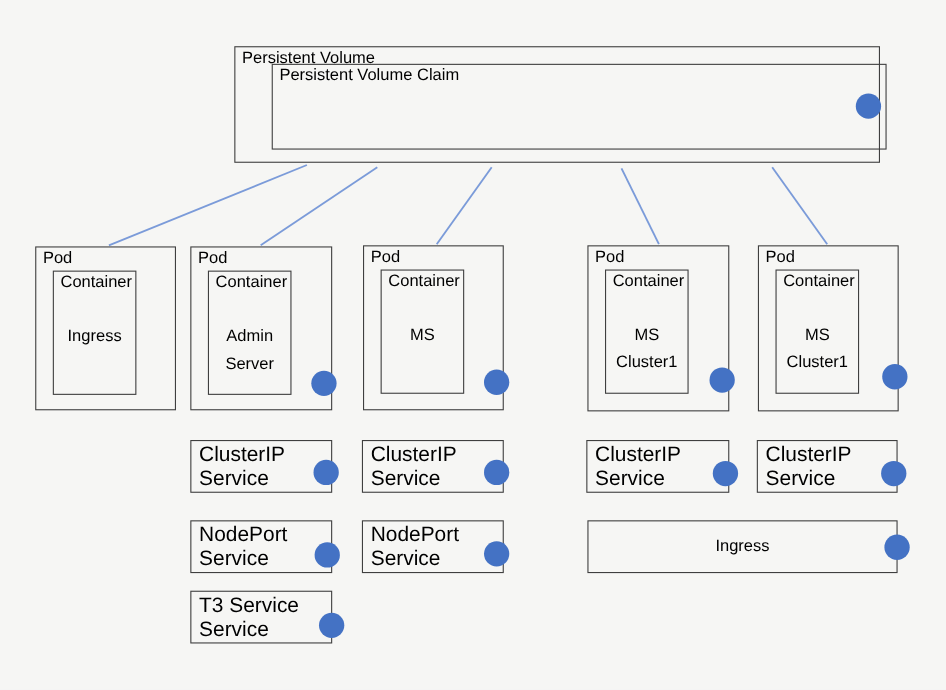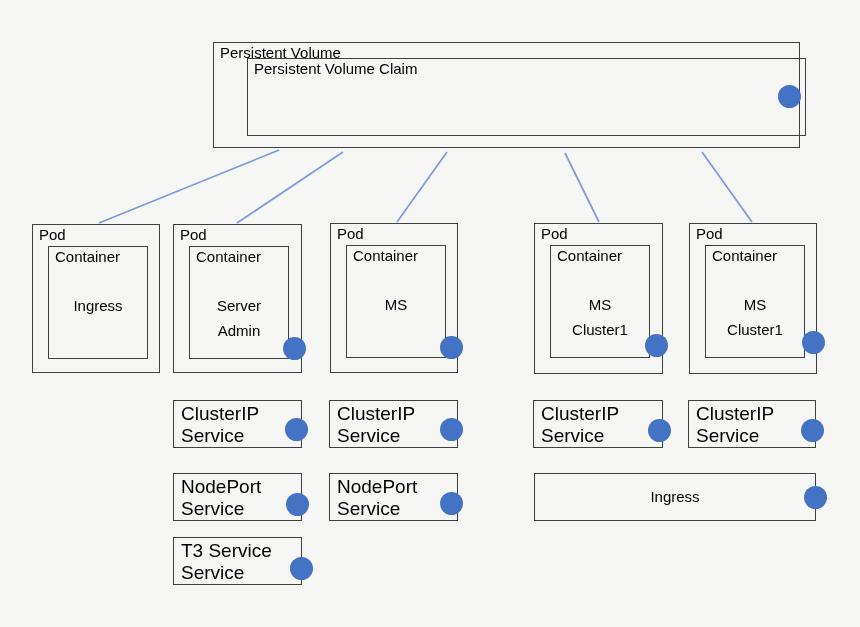--- a/index.html
+++ b/index.html
@@ -33,21 +33,21 @@
     position: absolute;
     top: 1px;
     left: 6px;
     font-size: 15px;
     line-height: 17px;
     white-space: nowrap;
   }
   .container-box {
     left: 15px;
     top: 21px;
-    width: 100px;
+    width: 76px;
     height: 113px;
   }
   .container-name {
     position: absolute;
     top: 46px;
     left: 0;
     right: 0;
     text-align: center;
     font-size: 15px;
     line-height: 25px;
@@ -114,22 +114,22 @@
         <div></div>
       </div>
     </div>
   </div>
 
   <div class="box" style="left:173px; top:224px; width:129px; height:149px;">
     <div class="box-label">Pod</div>
     <div class="box container-box">
       <div class="box-label">Container</div>
       <div class="container-name">
+        <div>Admin</div>
         <div>Server</div>
-        <div>Admin</div>
       </div>
     </div>
   </div>
 
   <div class="box" style="left:330px; top:223px; width:128px; height:150px;">
     <div class="box-label">Pod</div>
     <div class="box container-box">
       <div class="box-label">Container</div>
       <div class="container-name">
         <div>MS</div>

